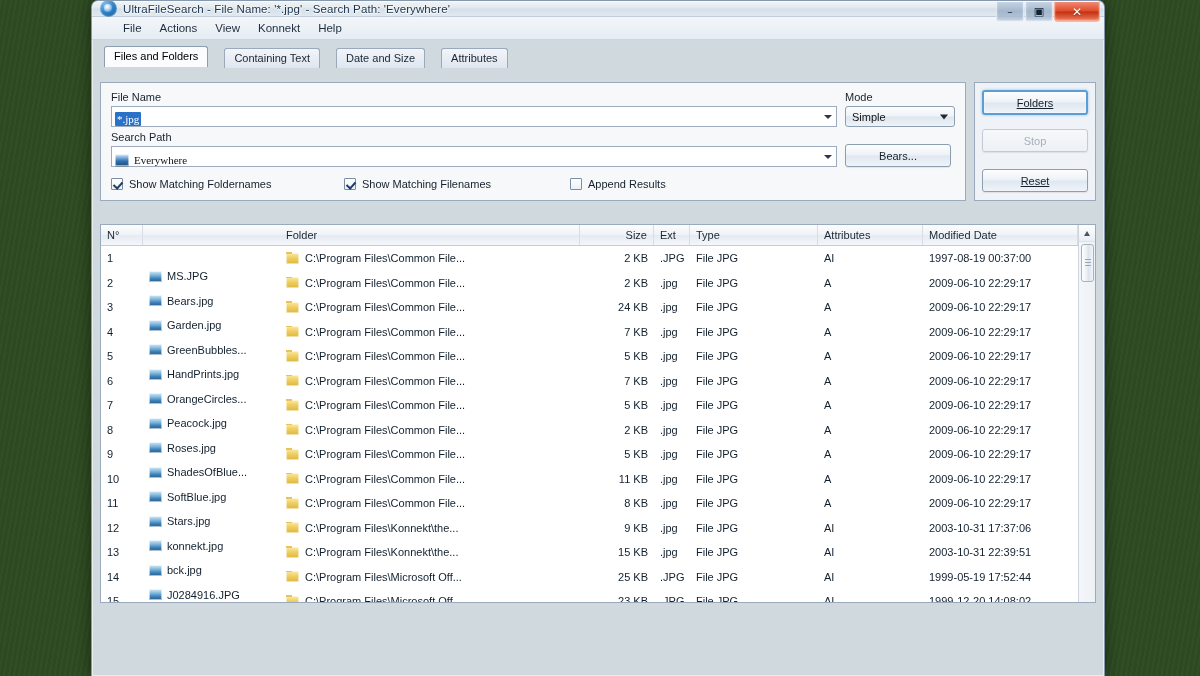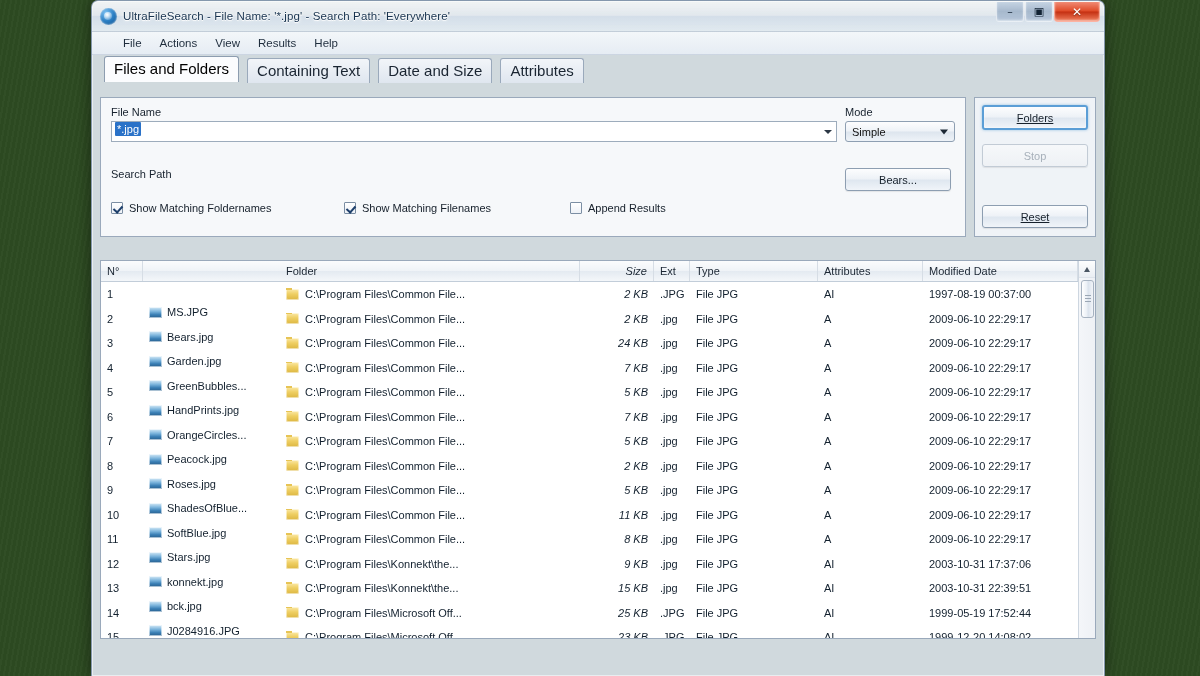--- a/index.html
+++ b/index.html
@@ -60,21 +60,21 @@
     border: 1px solid rgba(120,140,165,0.85);
     border-bottom: none;
     box-shadow: 0 0 14px rgba(0,0,0,.45), inset 0 0 0 1px rgba(255,255,255,.55);
     overflow: hidden;
     backdrop-filter: blur(2px);
   }
 
   
   #title-bar {
     position: relative;
-    height: 31px;
+    height: 16px;
     background:
       linear-gradient(180deg, rgba(255,255,255,.70) 0%, rgba(240,245,250,.55) 48%, rgba(214,226,240,.62) 52%, rgba(232,240,248,.7) 100%);
     border-radius: 6px 6px 0 0;
     display: flex; align-items: center;
     padding-left: 8px;
     border-bottom: 1px solid rgba(150,168,190,.5);
   }
   #title-icon {
     width: 17px; height: 17px; margin-right: 6px; flex: none;
     border-radius: 50%;
@@ -127,26 +127,26 @@
   }
   .menu-item {
     font-size: 11.5px; color: #1e2c3c;
     padding: 2px 9px; cursor: pointer; white-space: nowrap;
   }
 
   
   #tab-area { padding: 6px 8px 0 12px; }
   #tab-strip { display: flex; align-items: flex-end; height: 21px; position: relative; }
   .tab {
-    font-size: 15px; color: #1a2532;
+    font-size: 11px; color: #1a2532;
     padding: 3px 9px 4px 9px;
     border: 1px solid #9aa9bb;
     border-bottom: none;
     background: linear-gradient(180deg, #f2f5f9 0%, #dfe6ef 100%);
-    margin-right: 8px;
+    margin-right: 16px;
     border-radius: 3px 3px 0 0;
     cursor: pointer;
     white-space: nowrap;
     position: relative; top: 1px;
   }
   .tab.active {
     background: #fbfcfe;
     color: #000;
     top: 0;
     padding-bottom: 5px;
@@ -173,22 +173,23 @@
     margin-top: -1px;
   }
 
   .field-label { font-size: 11px; color: #17222e; margin-bottom: 3px; display: block; }
 
   .combo {
     position: relative;
     height: 21px;
     border: 1px solid #9dacbc;
     background: #fff;
-    display: flex; align-items: flex-start;
+    display: flex; align-items: flex-end;
     padding: 0 0 0 3px;
+    font-family: Liberation Serif, serif;
   }
   .combo .caret {
     position: absolute; right: 4px; top: 50%; transform: translateY(-50%);
     width: 0; height: 0;
     border-left: 4px solid transparent;
     border-right: 4px solid transparent;
     border-top: 4px solid #2c3845;
   }
   .combo-text { font-size: 11px; color: #111; }
   .combo-text.selected {
@@ -323,21 +324,21 @@
   .folder-ico::before {
     content: ""; position: absolute; left: 0; top: -2px;
     width: 6px; height: 3px; border-radius: 1px 1px 0 0;
     background: #e7c455;
   }
 
   
   .w-num  { width: 42px; }
   .w-name { width: 137px; margin-top: 36px; }
   .w-fold { width: 300px; }
-  .w-size { width: 74px; font-style: italic; }
+  .w-size { width: 74px; }
   .w-ext  { width: 36px; }
   .w-type { width: 128px; }
   .w-attr { width: 105px; }
   .w-date { width: 155px; }
 
   
   #vscroll {
     position: absolute; right: 0; top: 0; bottom: 0; width: 17px;
     background: linear-gradient(90deg, #f4f6f9 0%, #eef1f5 100%);
     border-left: 1px solid #cdd6e0;
@@ -391,21 +392,21 @@
       <div class="win-btn close">
         <span class="win-glyph">✕</span>
       </div>
     </div>
   </div>
 
   <div id="menu-bar">
     <div class="menu-item">File</div>
     <div class="menu-item">Actions</div>
     <div class="menu-item">View</div>
-    <div class="menu-item">Results</div>
+    <div class="menu-item">Konnekt</div>
     <div class="menu-item">Help</div>
   </div>
 
   <div id="tab-area">
     <div id="tab-strip">
       <div class="tab active">Files and Folders</div>
       <div class="tab">Containing Text</div>
       <div class="tab">Date and Size</div>
       <div class="tab">Attributes</div>
     </div>
@@ -425,31 +426,36 @@
         </div>
         <div class="mode-box">
           <span class="field-label">Mode</span>
           <div class="mode-combo">
             <span class="combo-text">Simple</span>
             <span class="caret"></span>
           </div>
         </div>
       </div>
 
-      <div class="row-two" style="margin-top:26px;">
+      <div class="row-two" style="margin-top:4px;">
         <div class="grow">
           <span class="field-label">Search Path</span>
+          <div class="combo">
+            <span class="path-icon"></span>
+            <span class="combo-text">Everywhere</span>
+            <span class="caret"></span>
+          </div>
         </div>
         <div class="mode-box" style="display:flex;align-items:flex-end;">
           <div class="browse-btn">Bears...</div>
         </div>
       </div>
 
       <div class="checks">
-        <div class="check-row" style="margin-bottom:12px;">
+        <div class="check-row" style="margin-bottom:0;">
           <div class="chk-cell" style="width:233px;">
             <span class="chk checked"></span>
             <span class="chk-label">Show Matching Foldernames</span>
           </div>
           <div class="chk-cell" style="width:226px;">
             <span class="chk checked"></span>
             <span class="chk-label">Show Matching Filenames</span>
           </div>
           <div class="chk-cell">
             <span class="chk"></span>

